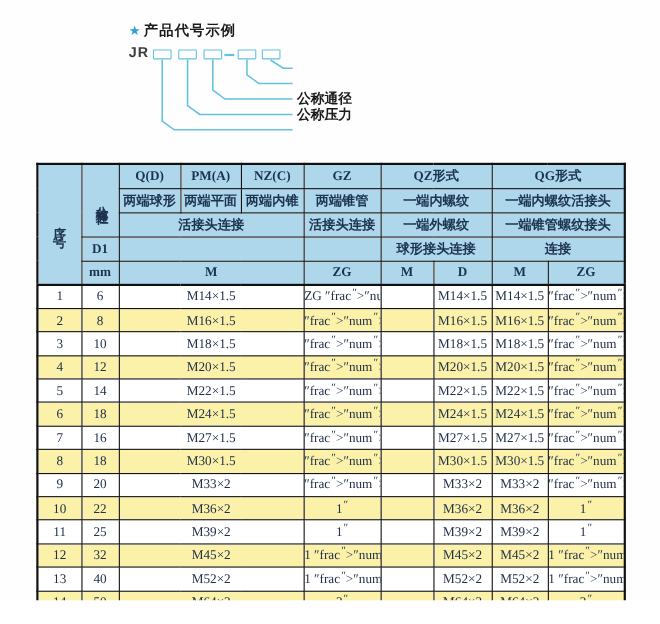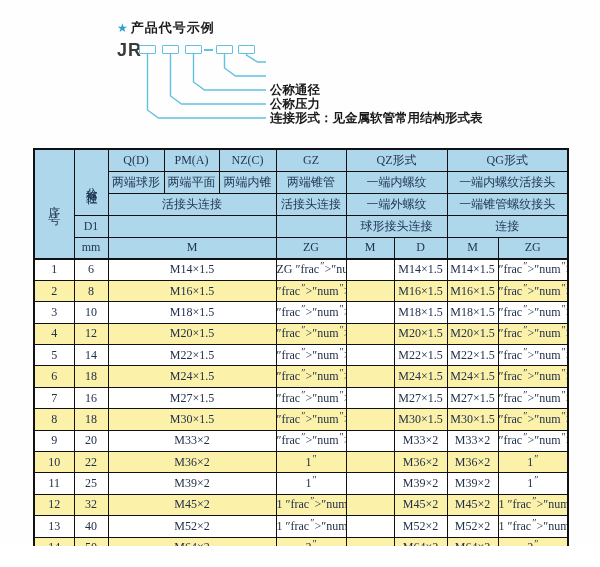--- a/index.html
+++ b/index.html
@@ -24,21 +24,21 @@
   .diagram-title{
     position:absolute;left:117px;top:19px;
     font-family:"Liberation Sans","DejaVu Sans",sans-serif;
     font-size:13px;font-weight:bold;color:#1a1a1a;
     letter-spacing:1px;
   }
   .diagram-title .star{color:var(--star);font-size:12px;margin-right:2px;}
   .code-prefix{
     position:absolute;left:117px;top:40px;
     font-family:"Liberation Sans","DejaVu Sans",sans-serif;
-    font-size:18px;font-weight:bold;color:#3a3a3a;letter-spacing:1px;
+    font-size:13px;font-weight:bold;color:#3a3a3a;letter-spacing:1px;
   }
   .code-box{
     position:absolute;top:45px;width:17px;height:9px;
     border:1.6px solid var(--accent);background:#ffffff;border-radius:1px;
   }
   .code-dash{
     position:absolute;top:48.5px;left:204px;width:9px;height:2px;
     background:var(--accent);
   }
   .callout-svg{position:absolute;left:0;top:0;width:600px;height:130px;}
@@ -63,21 +63,21 @@
   }
   table.ref th,table.ref td{
     border:1px solid var(--border);
     text-align:center;vertical-align:middle;
     padding:0;overflow:hidden;white-space:nowrap;
   }
   table.ref thead{border-bottom:2px solid var(--border);}
   table.ref thead tr{height:22px;}
   table.ref thead th{
     background:var(--header-bg);
-    font-weight:normal;color:var(--ink);font-size:12px;
+    font-weight:bold;color:var(--ink);font-size:12px;
   }
   table.ref tbody tr{height:21.4px;background:#ffffff;}
   table.ref tbody tr.alt{background:var(--row-alt);}
   .vtext{
     writing-mode:vertical-rl;letter-spacing:9px;
     display:inline-block;line-height:1;padding-top:6px;
   }
   .vtext2{
     writing-mode:vertical-rl;letter-spacing:2px;
     display:inline-block;line-height:1;font-size:11.5px;
@@ -104,21 +104,20 @@
   <svg class="callout-svg" viewBox="0 0 600 130" xmlns="http://www.w3.org/2000/svg">
     <path d="M246.5 54 V55 L257.5 62 H266" fill="none" stroke="#63c1e0" stroke-width="1.4"></path>
     <path d="M224.5 54 V68 L235.5 76 H266" fill="none" stroke="#63c1e0" stroke-width="1.4"></path>
     <path d="M193.5 54 V82 L204.5 90 H266" fill="none" stroke="#63c1e0" stroke-width="1.4"></path>
     <path d="M170.5 54 V96 L181.5 104 H266" fill="none" stroke="#63c1e0" stroke-width="1.4"></path>
     <path d="M147.5 54 V110 L158.5 118 H266" fill="none" stroke="#63c1e0" stroke-width="1.4"></path>
   </svg>
 
   <div class="callout-label" style="top:83px">公称通径</div>
   <div class="callout-label" style="top:97px">公称压力</div>
-  <div class="callout-label" style="top:111px">连接形式：见金属软管常用结构形式表</div>
 
 
   <table class="ref">
     <colgroup>
       <col style="width:40px">
         <col style="width:34px">
         <col style="width:56px">
       <col style="width:55px">
         <col style="width:57px">
         <col style="width:70px">

